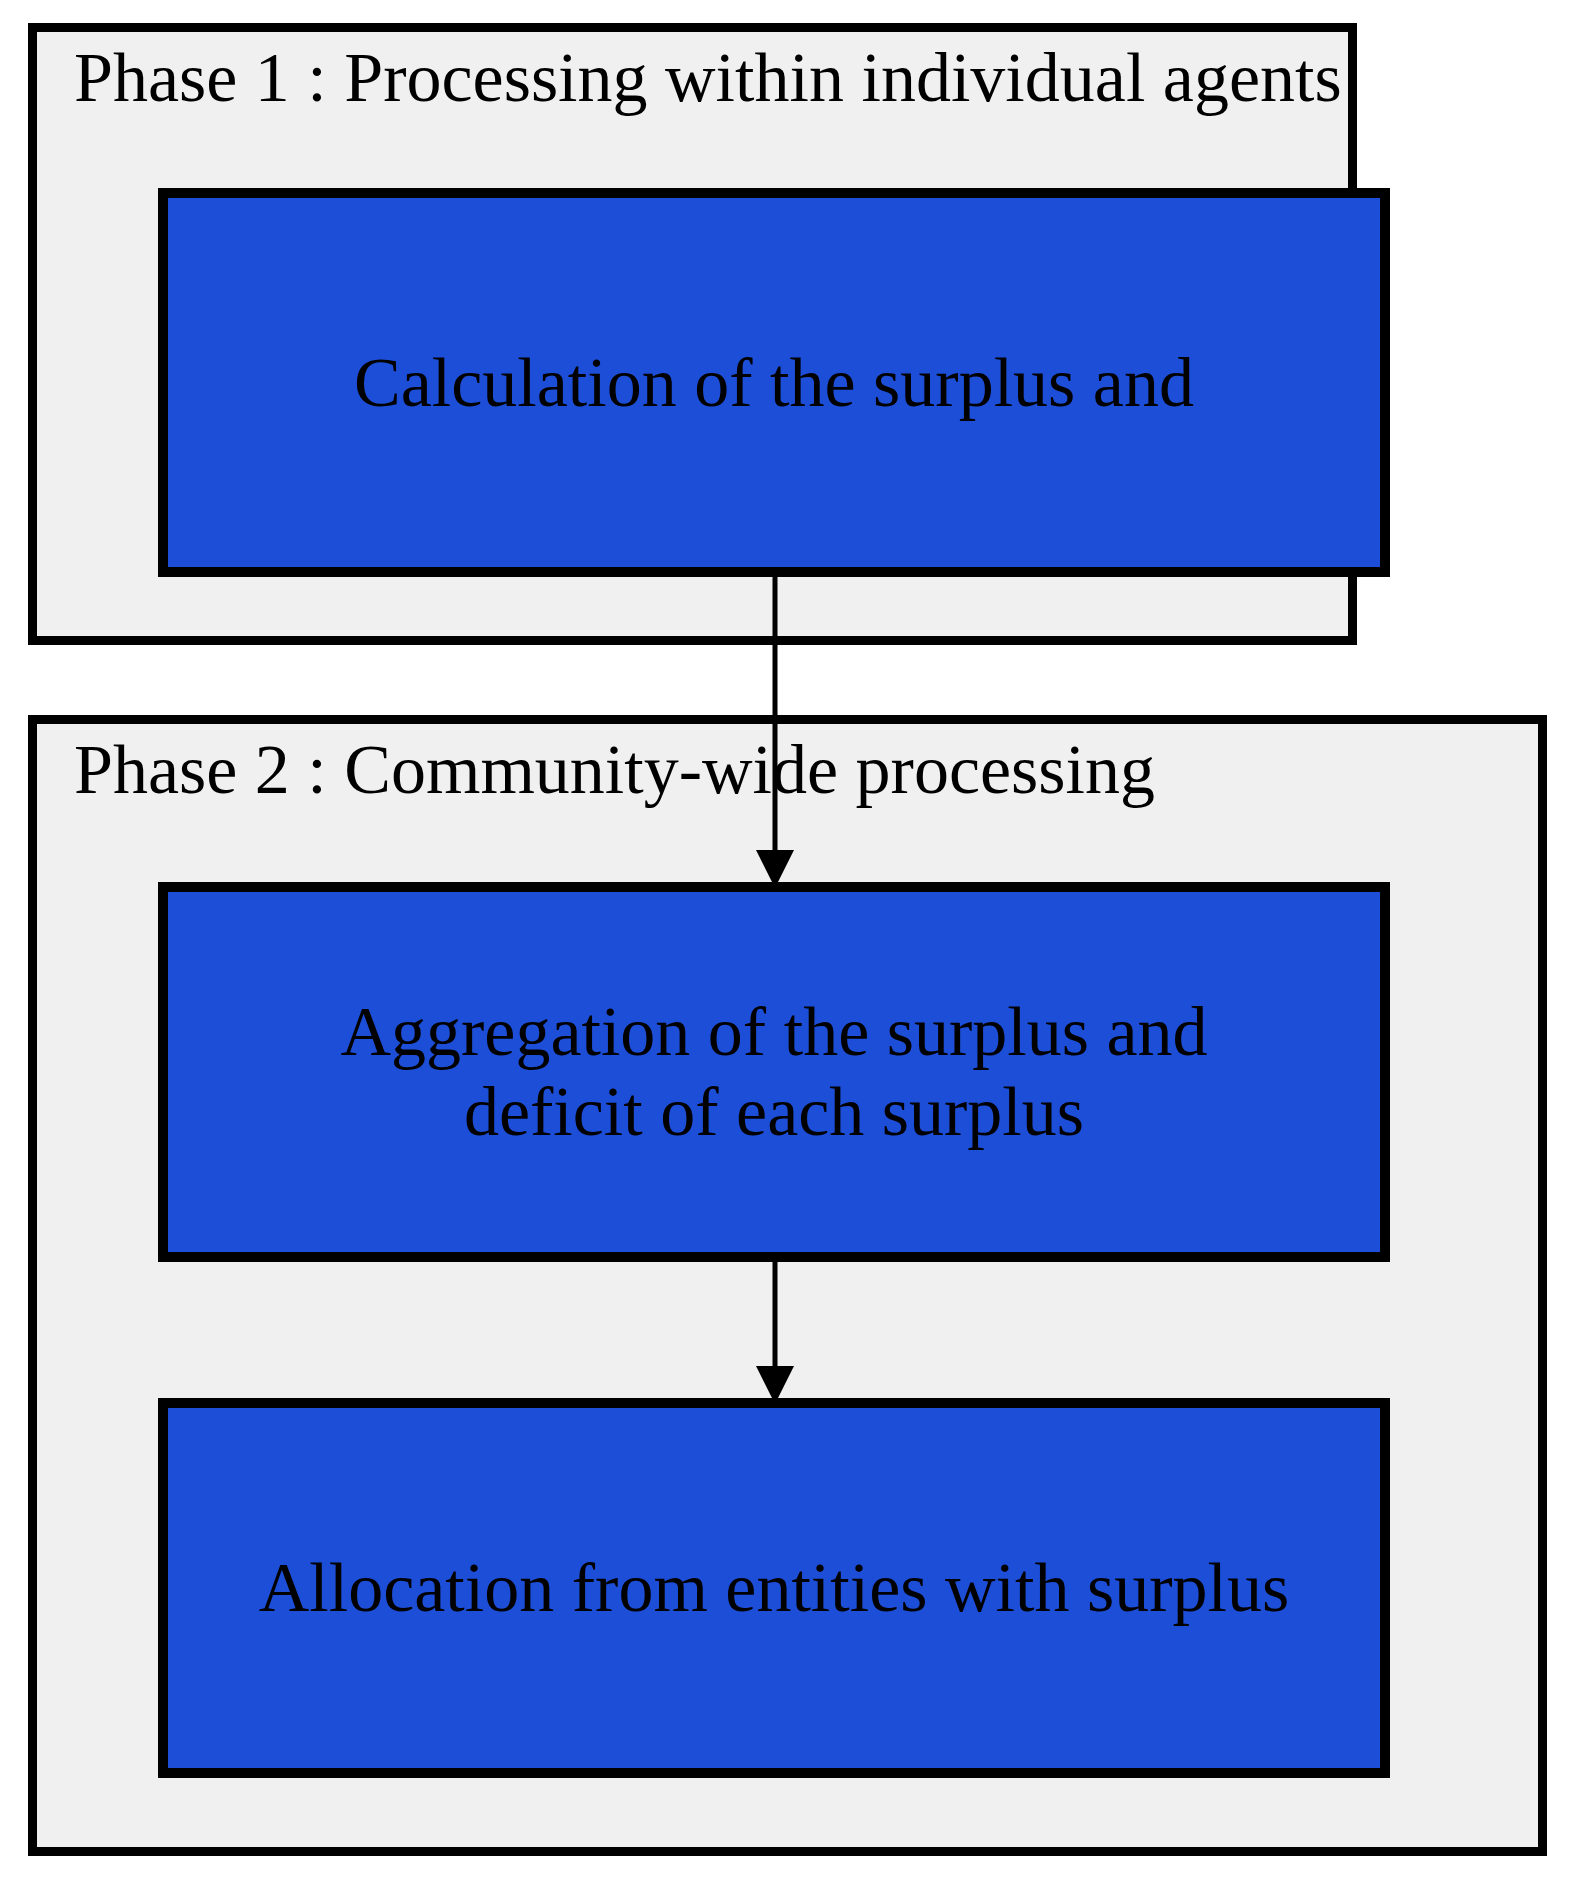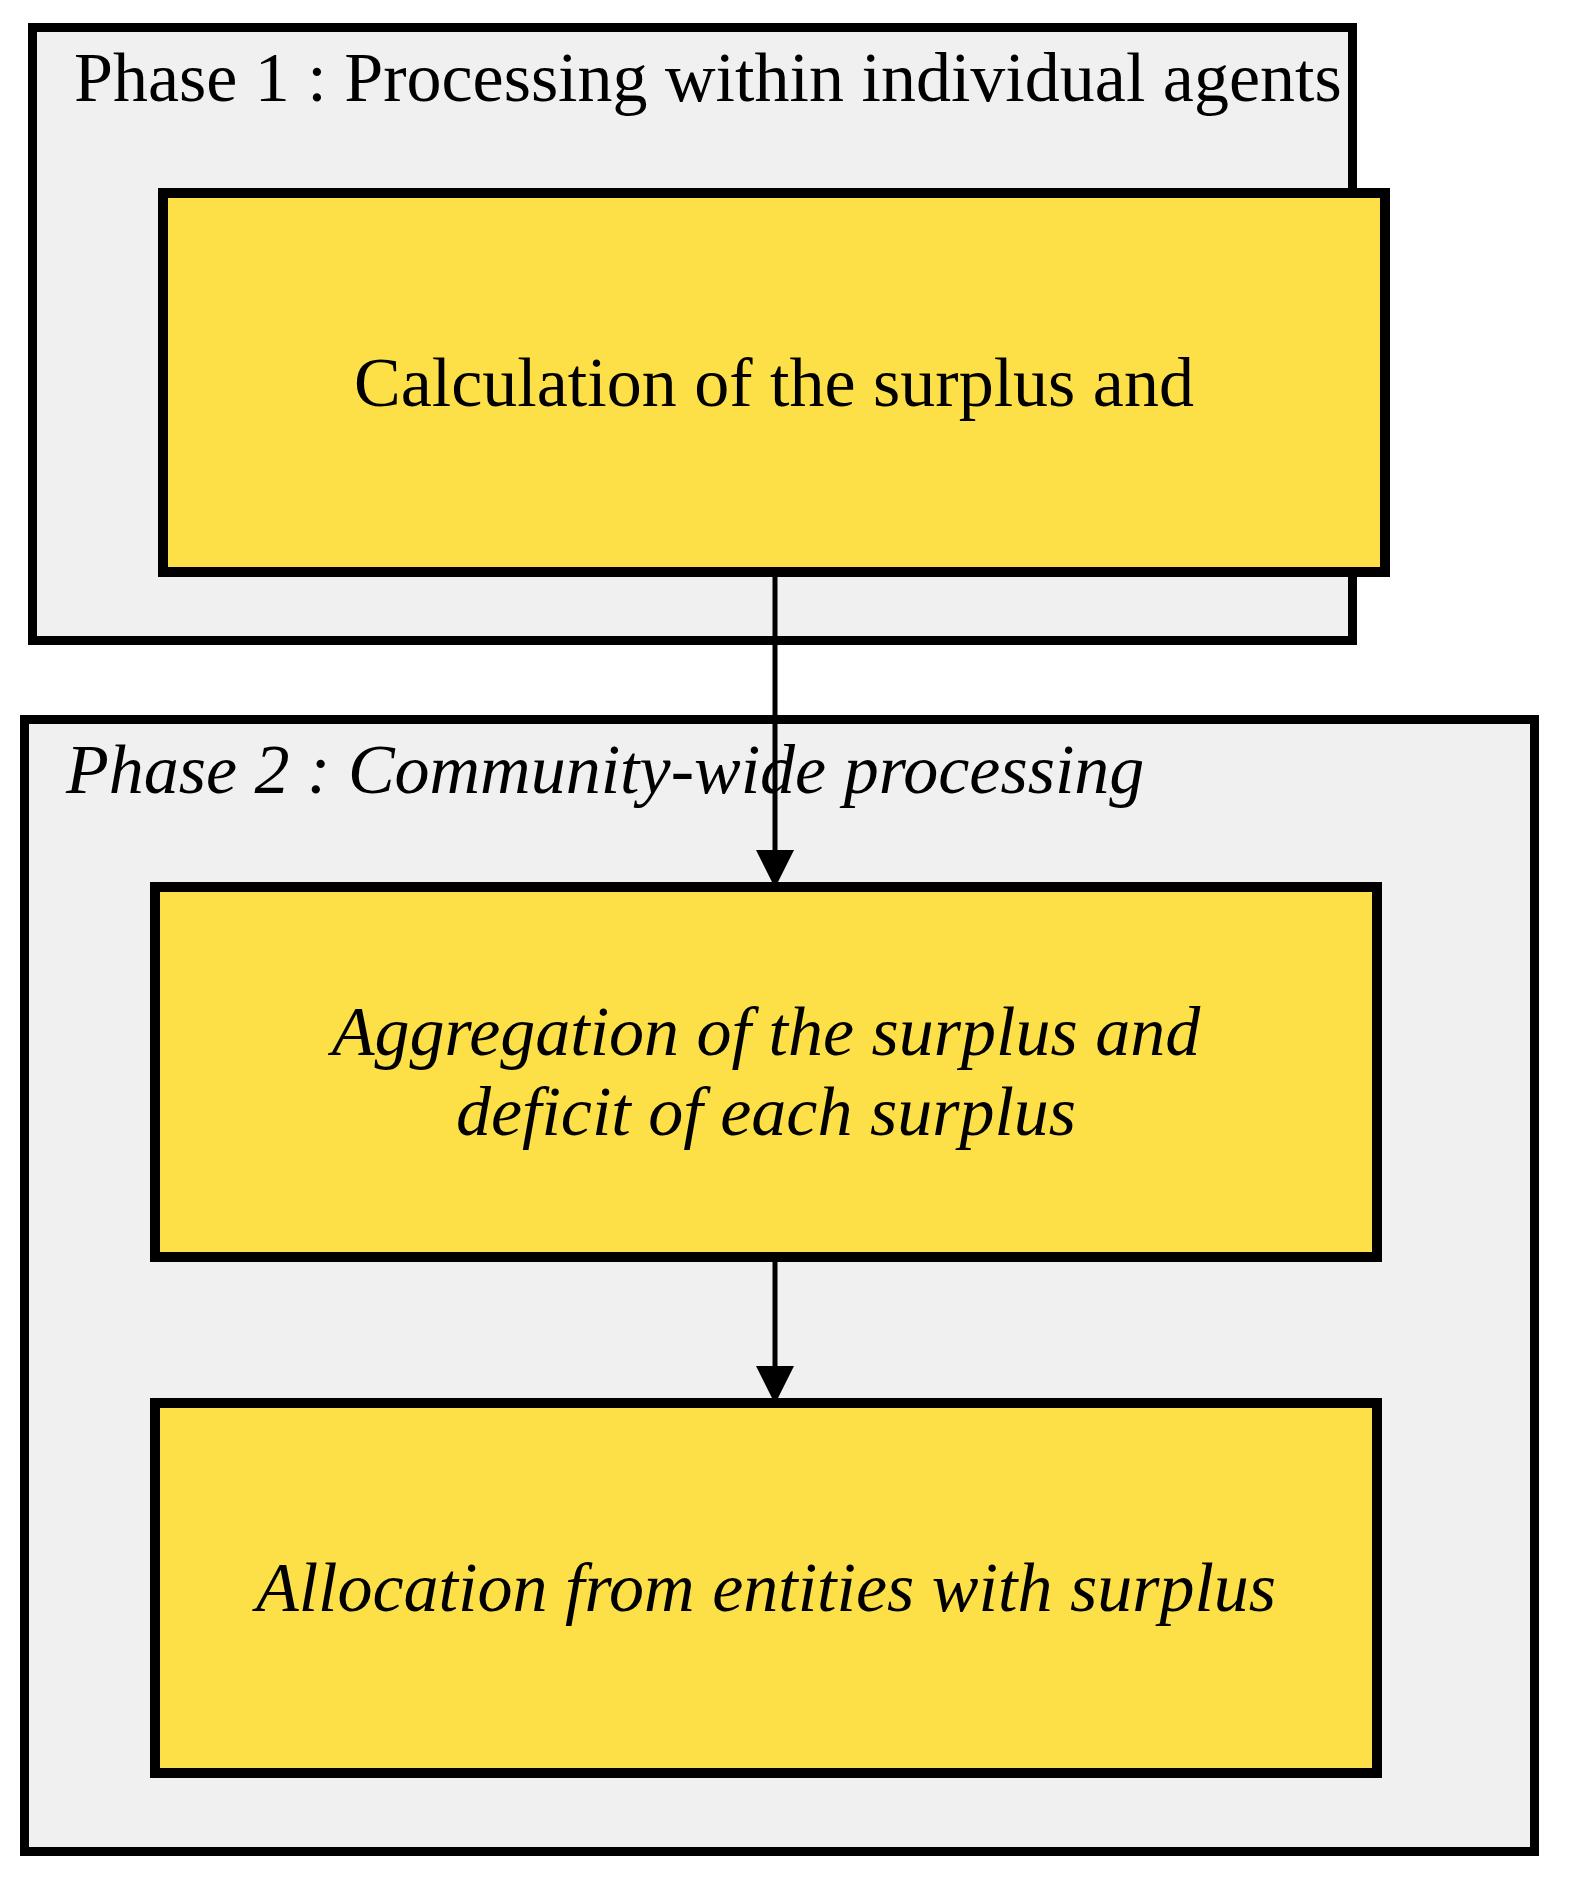--- a/index.html
+++ b/index.html
@@ -26,42 +26,41 @@
     background: #f0f0f0;
     border: 9px solid #000000;
   }
   .phase-panel.phase1 {
     left: 28px;
     top: 23px;
     width: 1329px;
     height: 622px;
   }
   .phase-panel.phase2 {
-    left: 20px;
+    left: 28px;
     top: 715px;
     width: 1519px;
     height: 1141px;
-    font-style: italic;
   }
   .phase-title {
     position: absolute;
     left: 37px;
     top: 6px;
     margin: 0;
     font-size: 70px;
     line-height: 80px;
     font-weight: normal;
     white-space: nowrap;
     color: #000000;
   }
   .step-box {
     position: absolute;
     box-sizing: border-box;
     width: 1232px;
-    background: #fde047;
+    background: #1d4ed8;
     border: 10px solid #000000;
     display: flex;
     flex-direction: column;
     align-items: center;
     justify-content: center;
     text-align: center;
   }
   
   .phase1 .step-box.calculation {
     left: 121px;

